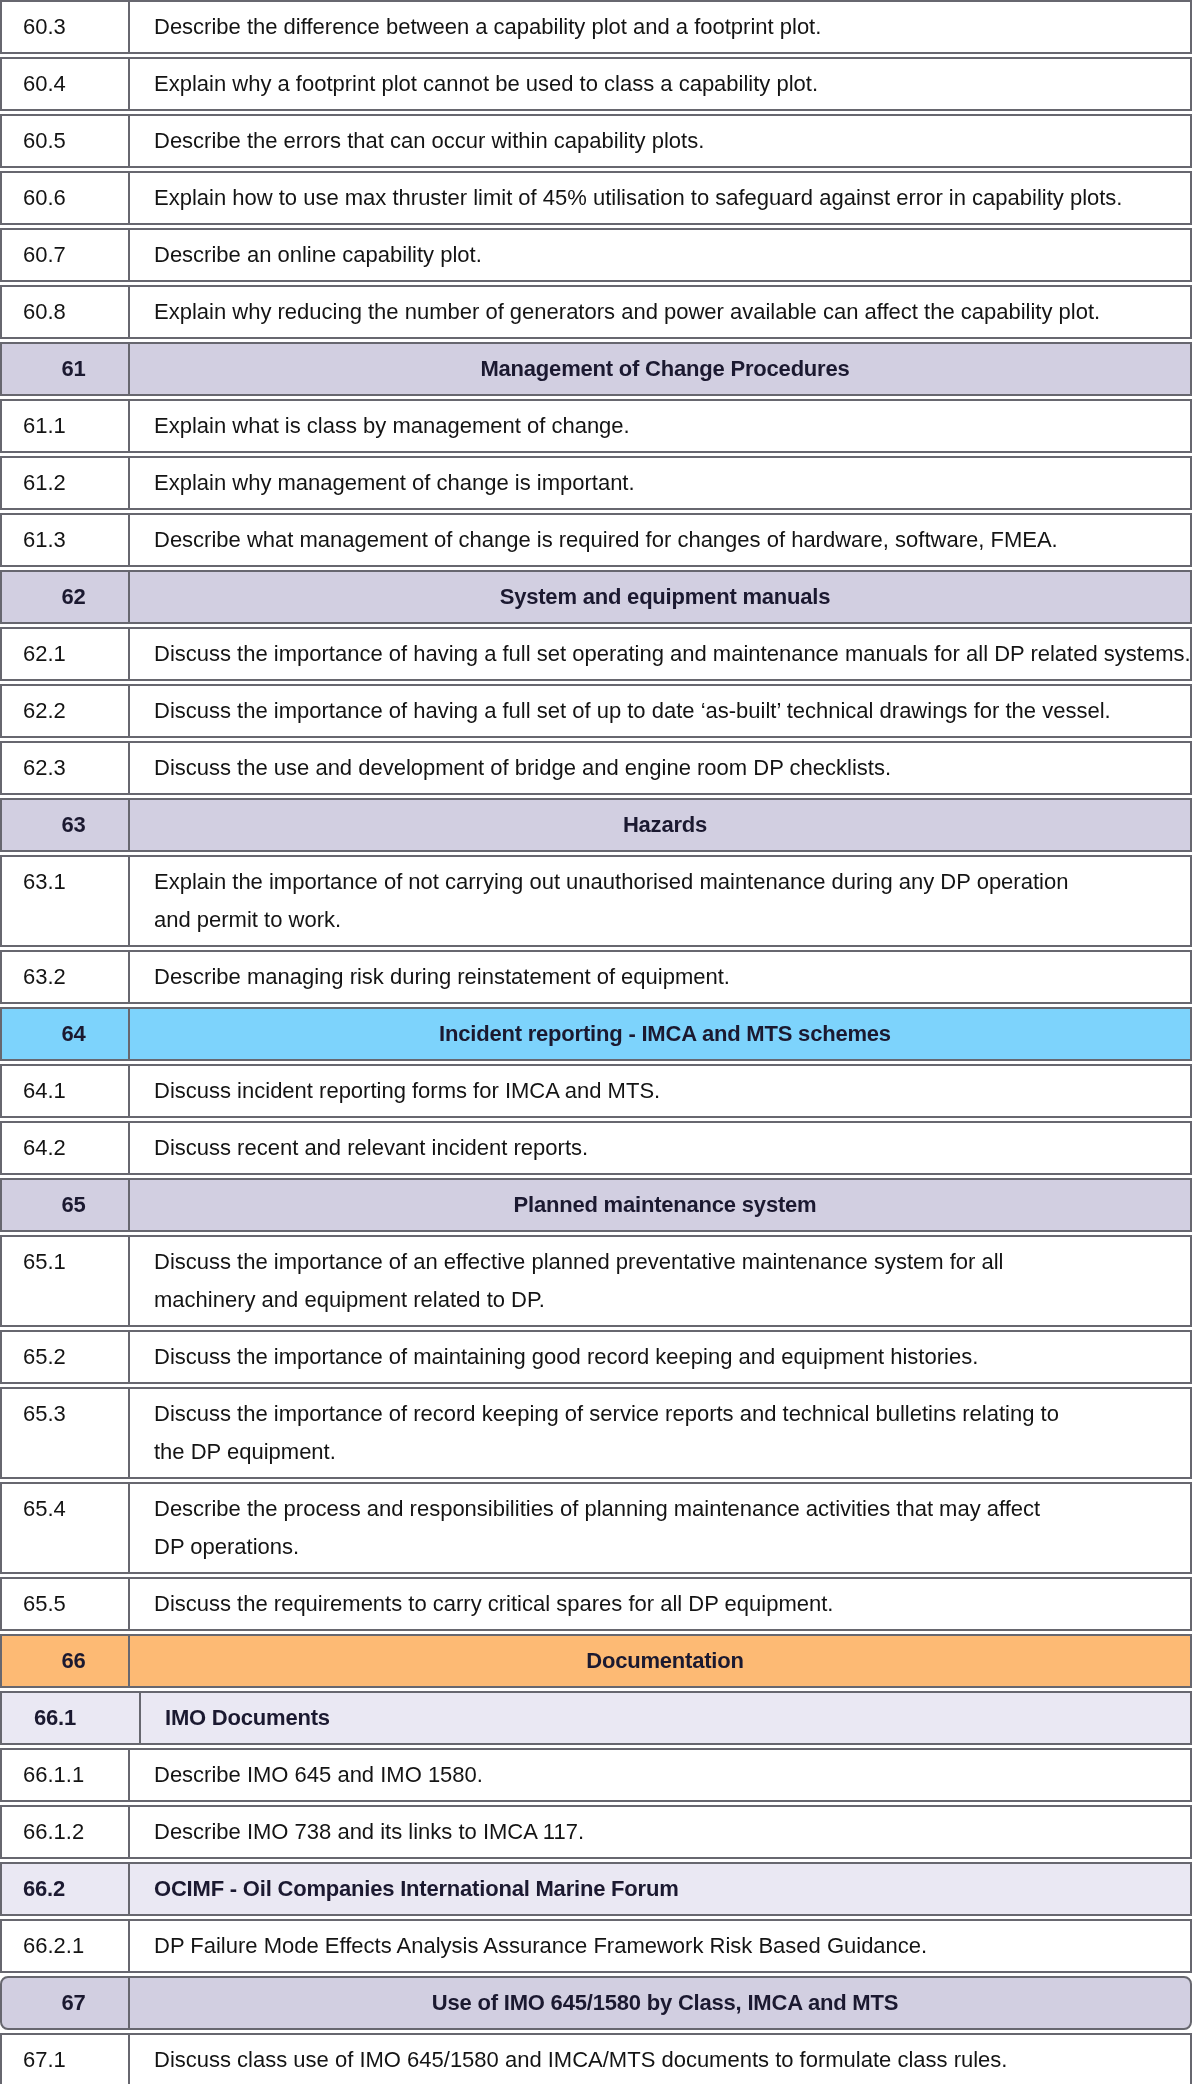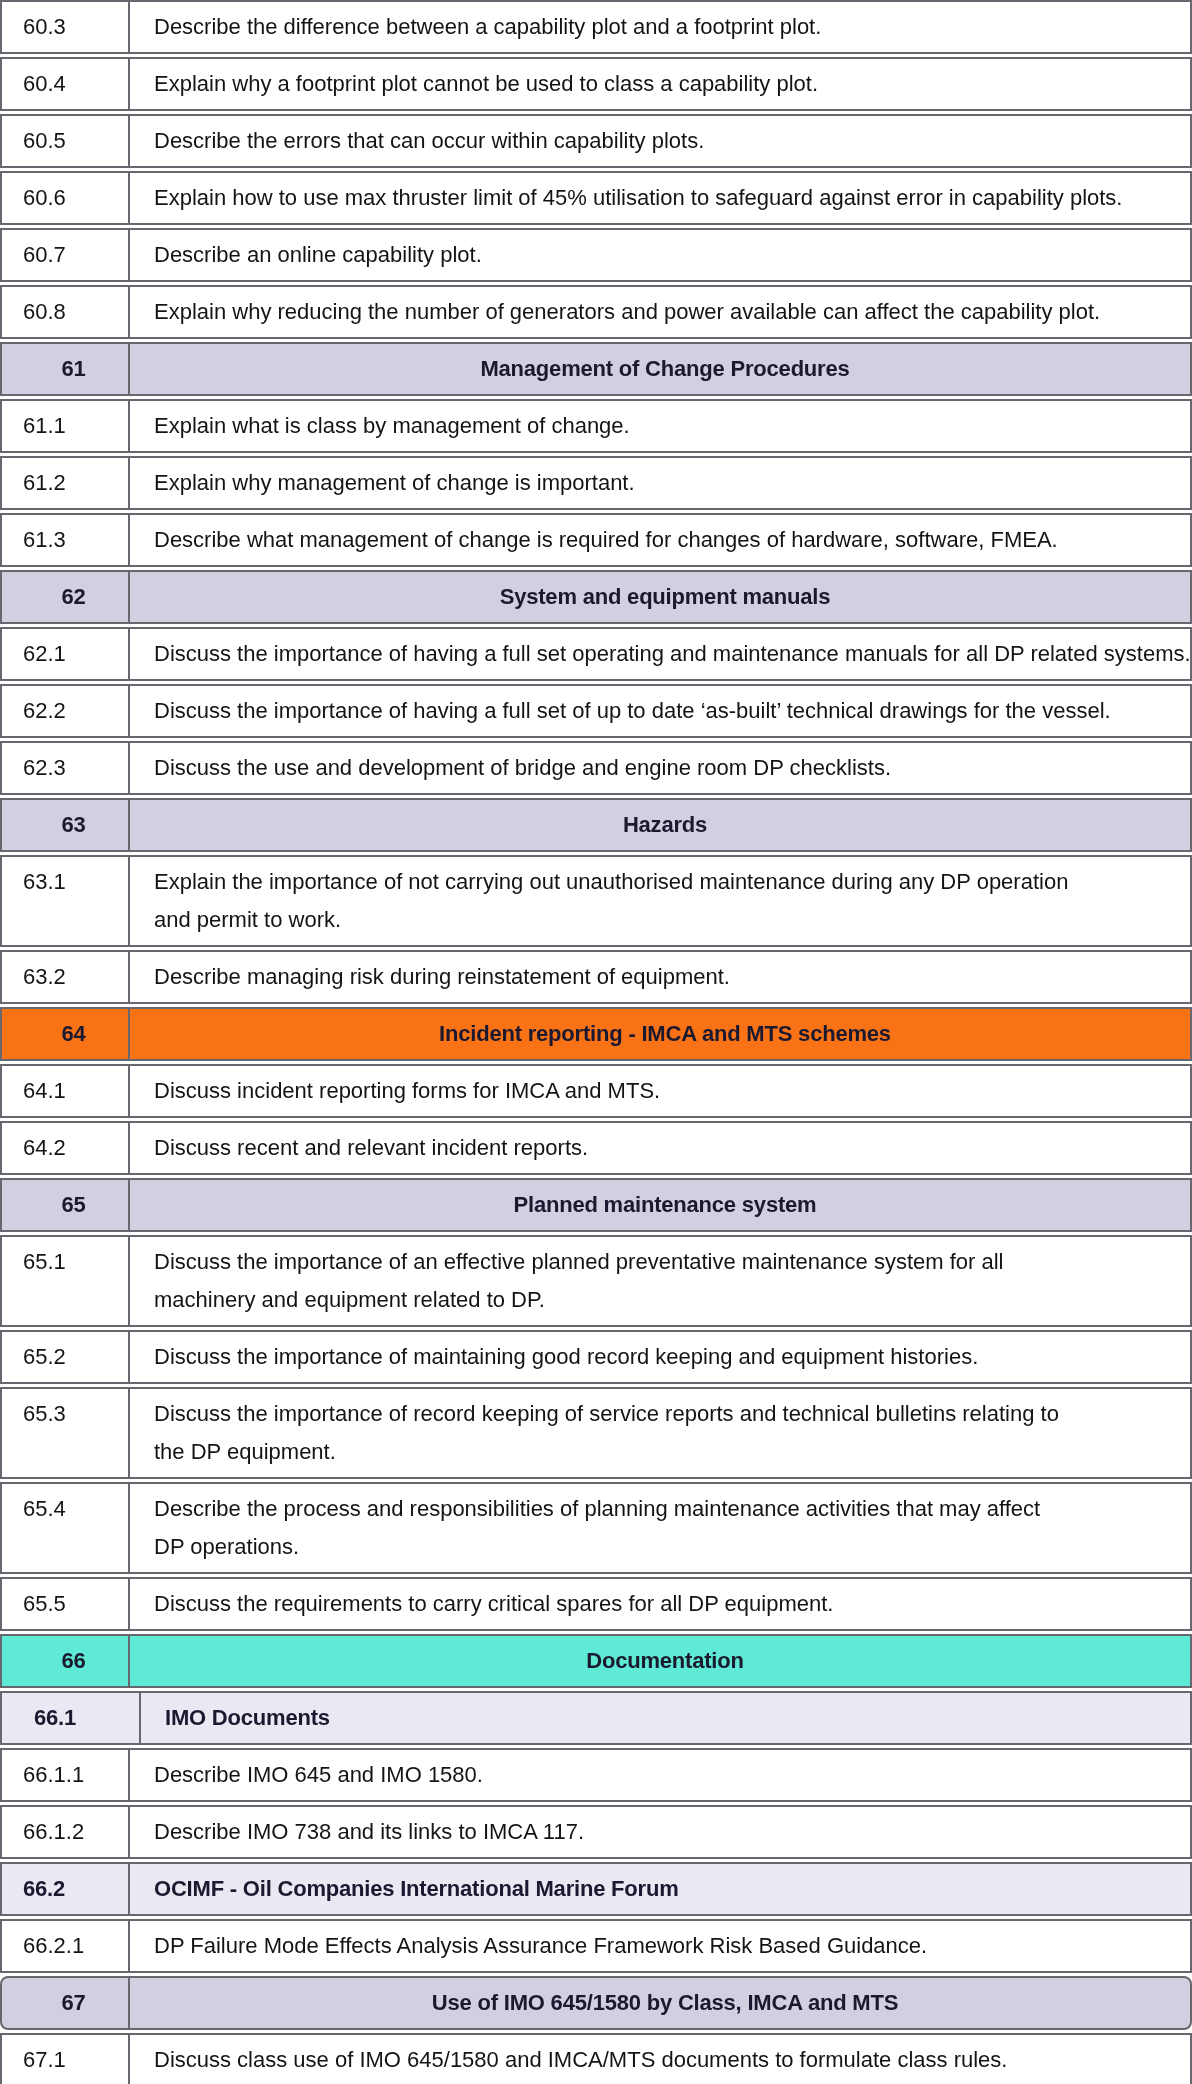--- a/index.html
+++ b/index.html
@@ -144,21 +144,21 @@
     <div class="cell cell-id">63.1</div>
     <div class="cell cell-desc">Explain the importance of not carrying out unauthorised maintenance during any DP operation
 and permit to work.</div>
   </div>
 
   <div class="row item">
     <div class="cell cell-id">63.2</div>
     <div class="cell cell-desc nowrap">Describe managing risk during reinstatement of equipment.</div>
   </div>
 
-  <div class="row section" style="background: #f97316;">
+  <div class="row section" style="background: #7dd3fc;">
     <div class="cell cell-id">64</div>
     <div class="cell cell-desc">Incident reporting - IMCA and MTS schemes</div>
   </div>
 
   <div class="row item">
     <div class="cell cell-id">64.1</div>
     <div class="cell cell-desc nowrap">Discuss incident reporting forms for IMCA and MTS.</div>
   </div>
 
   <div class="row item">
@@ -192,21 +192,21 @@
     <div class="cell cell-id">65.4</div>
     <div class="cell cell-desc">Describe the process and responsibilities of planning maintenance activities that may affect
 DP operations.</div>
   </div>
 
   <div class="row item">
     <div class="cell cell-id">65.5</div>
     <div class="cell cell-desc nowrap">Discuss the requirements to carry critical spares for all DP equipment.</div>
   </div>
 
-  <div class="row section" style="background: #5eead4;">
+  <div class="row section" style="background: #fdba74;">
     <div class="cell cell-id">66</div>
     <div class="cell cell-desc">Documentation</div>
   </div>
 
   <div class="row subsection" style="background: rgb(234, 232, 243); padding-left: 11px;">
     <div class="cell cell-id">66.1</div>
     <div class="cell cell-desc">IMO Documents</div>
   </div>
 
   <div class="row item">

